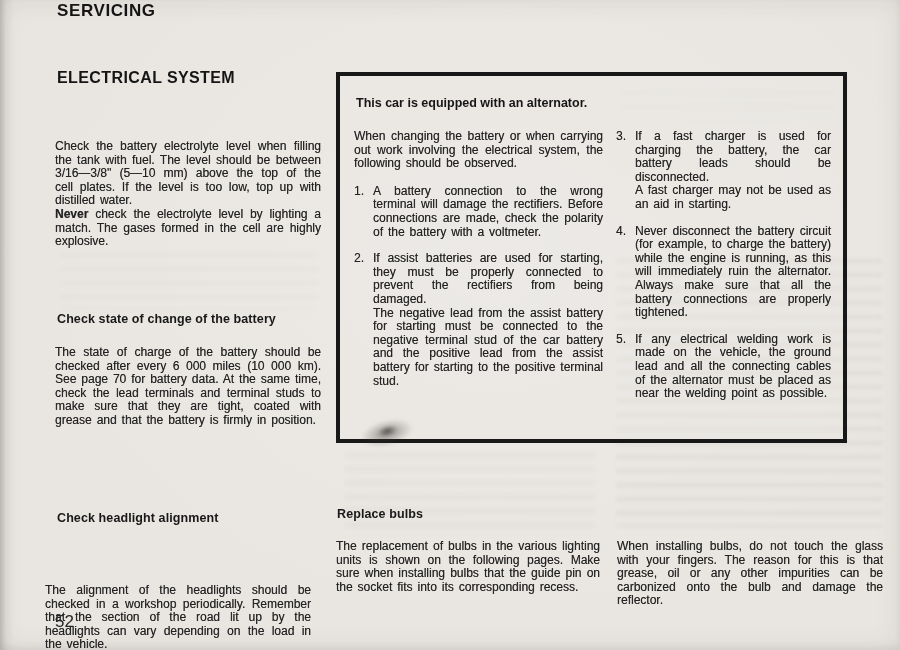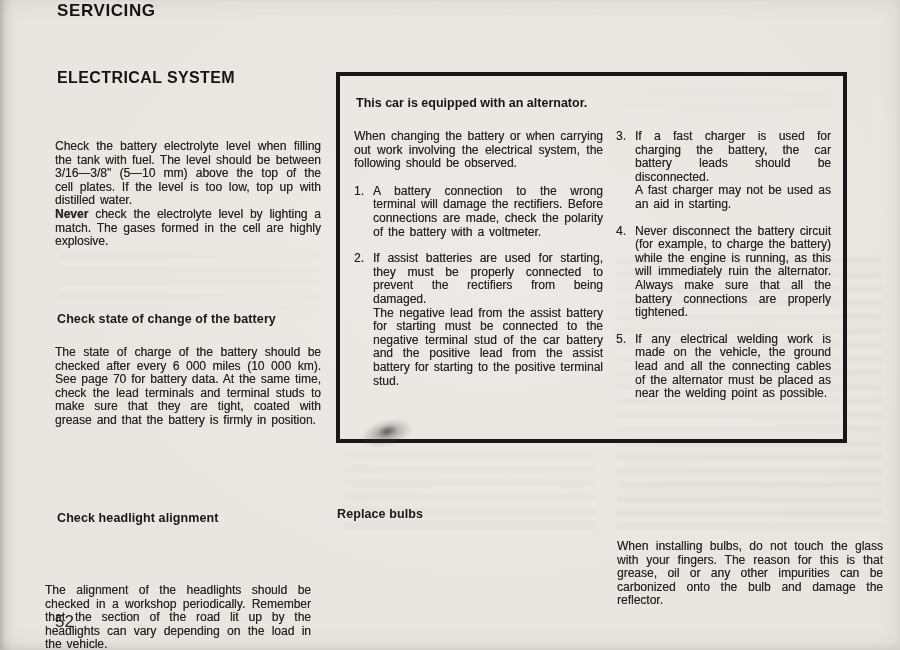--- a/index.html
+++ b/index.html
@@ -156,20 +156,21 @@
           <span class="body itxt pre">If any electrical welding work is made on the vehicle, the ground lead and all the connecting cables of the alternator must be placed as near the welding point as possible.</span>
         </div>
       </div>
     </div>
   </div>
 
   <h3 class="abs subhead h-headlight">Check headlight alignment</h3>
   <p class="abs body p-headlight">The alignment of the headlights should be checked in a workshop periodically. Remember that the section of the road lit up by the headlights can vary depending on the load in the vehicle.</p>
 
   <h3 class="abs subhead h-bulbs">Replace bulbs</h3>
+  <p class="abs body p-bulbs">The replacement of bulbs in the various lighting units is shown on the following pages. Make sure when installing bulbs that the guide pin on the socket fits into its corresponding recess.</p>
 
   <p class="abs body p-install">When installing bulbs, do not touch the glass with your fingers. The reason for this is that grease, oil or any other impurities can be carbonized onto the bulb and damage the reflector.</p>
 
   <div class="abs page-num">52</div>
 
   <div class="smudge"></div>
   <div class="edge-left"></div>
   <div class="edge-frame"></div>
 </div>
 

